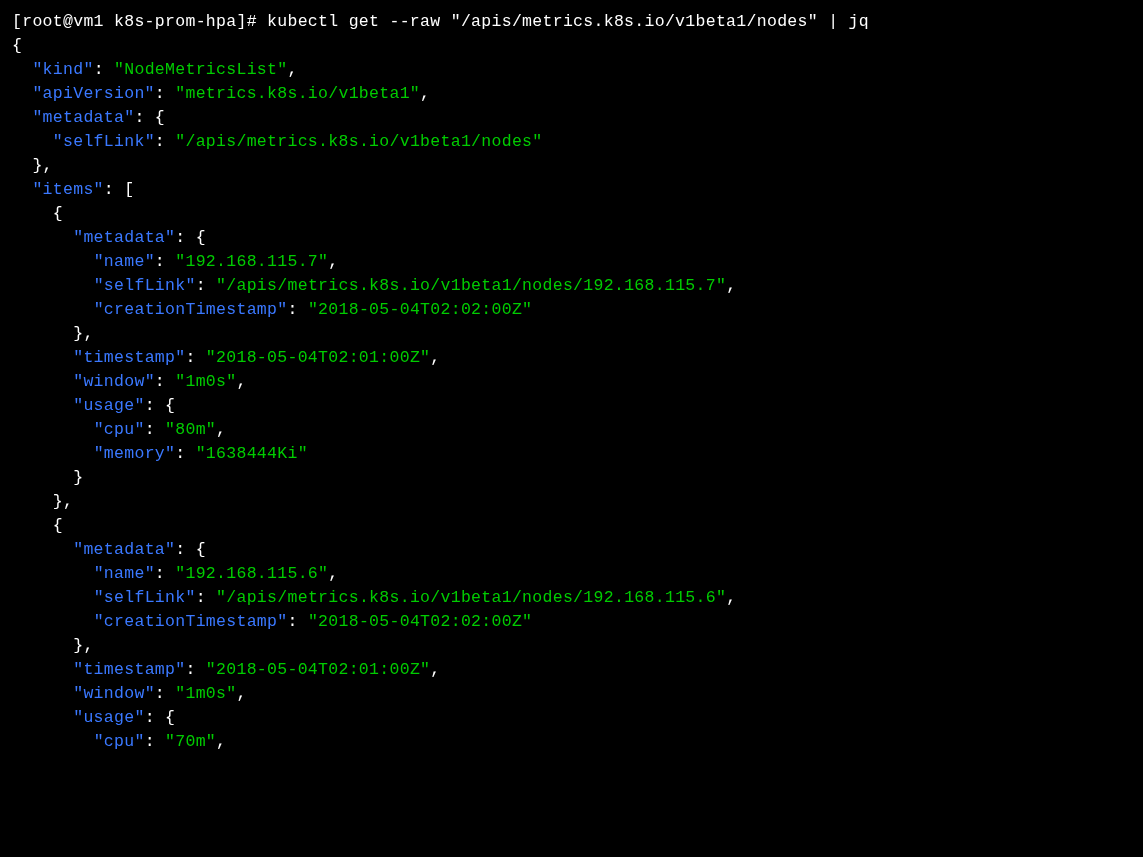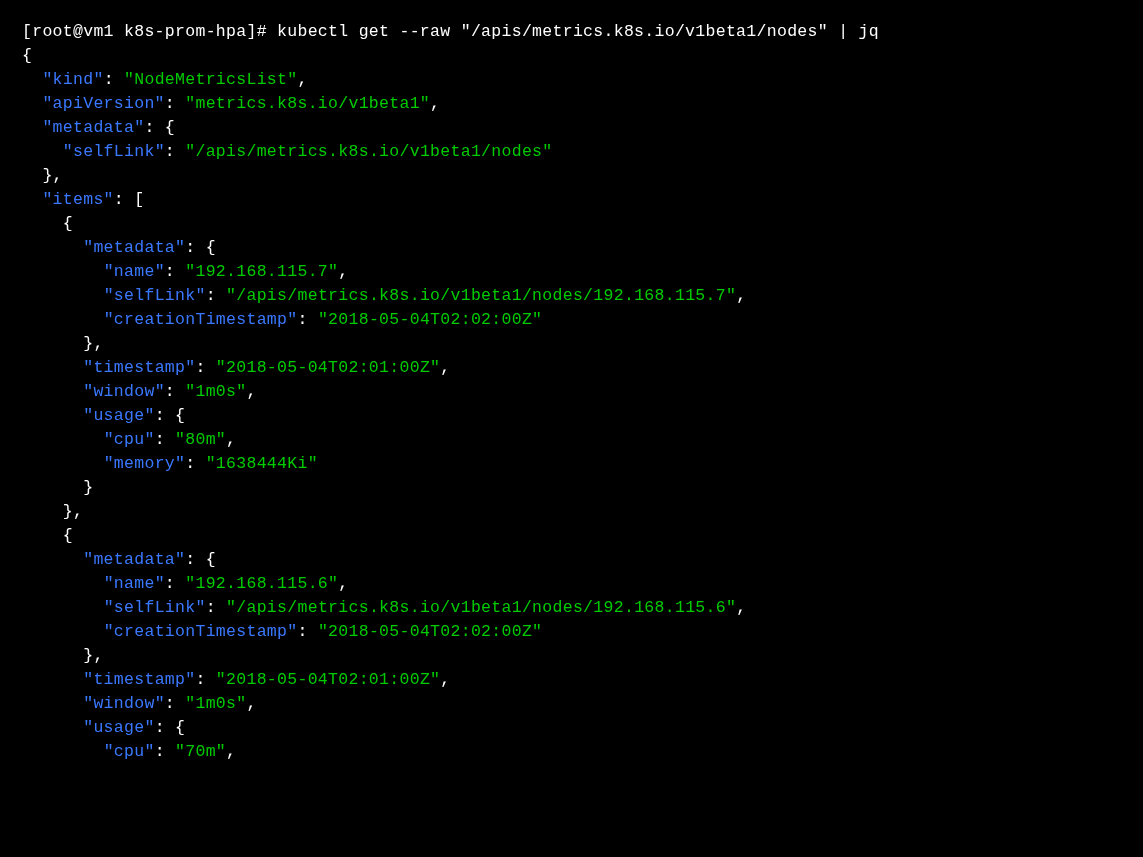--- a/index.html
+++ b/index.html
@@ -4,21 +4,21 @@
 <style>
   html, body {
     margin: 0;
     padding: 0;
     background: #000000;
     width: 1143px;
     height: 857px;
     overflow: hidden;
   }
   pre.term {
-    margin: 16px;
+    margin: 6px;
     padding: 4px 6px;
     font-family: "Consolas", "Liberation Mono", "Courier New", monospace;
     font-size: 16.5px;
     line-height: 24px;
     letter-spacing: 0.3px;
     color: #bfbfbf;
     white-space: pre;
   }
   .w  { color: #ffffff; }   
   .g  { color: #00cc00; }   

